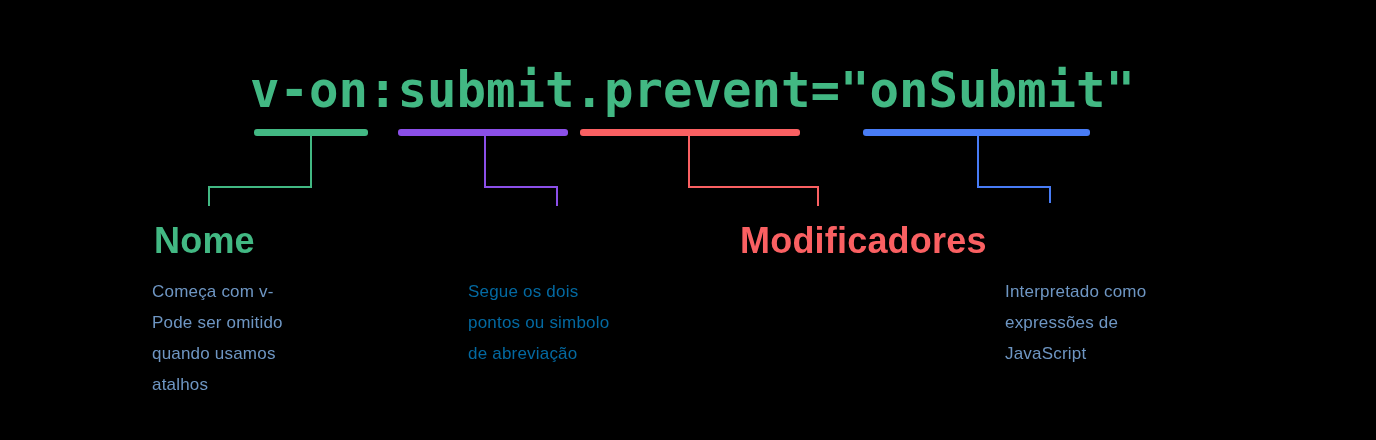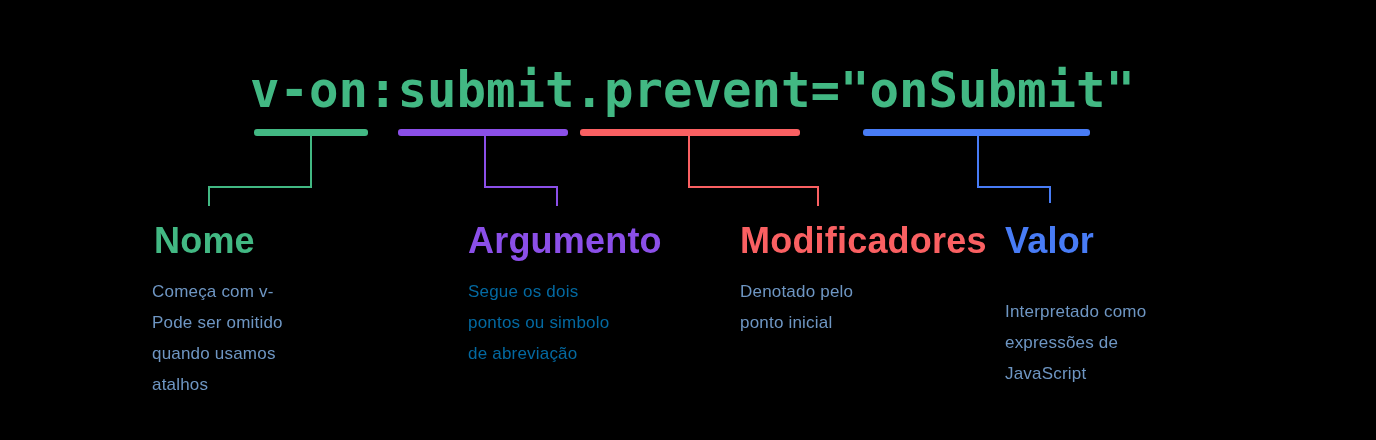--- a/index.html
+++ b/index.html
@@ -67,21 +67,21 @@
     top: 276px;
     font-size: 17px;
     font-weight: 400;
     line-height: 31px;
     white-space: pre-line;
     letter-spacing: 0.2px;
   }
   .d0 { left: 152px; }
   .d1 { left: 468px; }
   .d2 { left: 740px; }
-  .d3 { left: 1005px; margin-top: 20px; }
+  .d3 { left: 1005px; }
 </style>
 </head>
 <body>
 
 <div class="stage">
 
   <div class="code-line" style="color: rgb(66, 184, 131);">v-on:submit.prevent="onSubmit"</div>
 
   <div class="underline u0" style="background-color: rgb(66, 184, 131);"></div>
   <div class="vline v0" style="background-color: rgb(66, 184, 131);"></div>
@@ -90,35 +90,31 @@
   <div class="group-label l0" style="color: rgb(66, 184, 131);">Nome</div>
   <div class="group-desc d0" style="color: rgb(110, 150, 195);">Começa com v-
 Pode ser omitido
 quando usamos
 atalhos</div>
 
   <div class="underline u1" style="background-color: rgb(139, 79, 232);"></div>
   <div class="vline v1" style="background-color: rgb(139, 79, 232);"></div>
   <div class="hline h1" style="background-color: rgb(139, 79, 232);"></div>
   <div class="vline t1" style="background-color: rgb(139, 79, 232);"></div>
-  <div class="group-label l1" style="color: rgb(139, 79, 232);">Argumento</div>
   <div class="group-desc d1" style="color: #0369a1;">Segue os dois
 pontos ou simbolo
 de abreviação</div>
 
   <div class="underline u2" style="background-color: rgb(250, 96, 98);"></div>
   <div class="vline v2" style="background-color: rgb(250, 96, 98);"></div>
   <div class="hline h2" style="background-color: rgb(250, 96, 98);"></div>
   <div class="vline t2" style="background-color: rgb(250, 96, 98);"></div>
   <div class="group-label l2" style="color: rgb(250, 96, 98);">Modificadores</div>
-  <div class="group-desc d2" style="color: rgb(110, 150, 195);">Denotado pelo
-ponto inicial</div>
 
   <div class="underline u3" style="background-color: rgb(72, 124, 246);"></div>
   <div class="vline v3" style="background-color: rgb(72, 124, 246);"></div>
   <div class="hline h3" style="background-color: rgb(72, 124, 246);"></div>
   <div class="vline t3" style="background-color: rgb(72, 124, 246);"></div>
-  <div class="group-label l3" style="color: rgb(72, 124, 246);">Valor</div>
   <div class="group-desc d3" style="color: rgb(110, 150, 195);">Interpretado como
 expressões de
 JavaScript</div>
 
 </div>
 
 </body></html>

